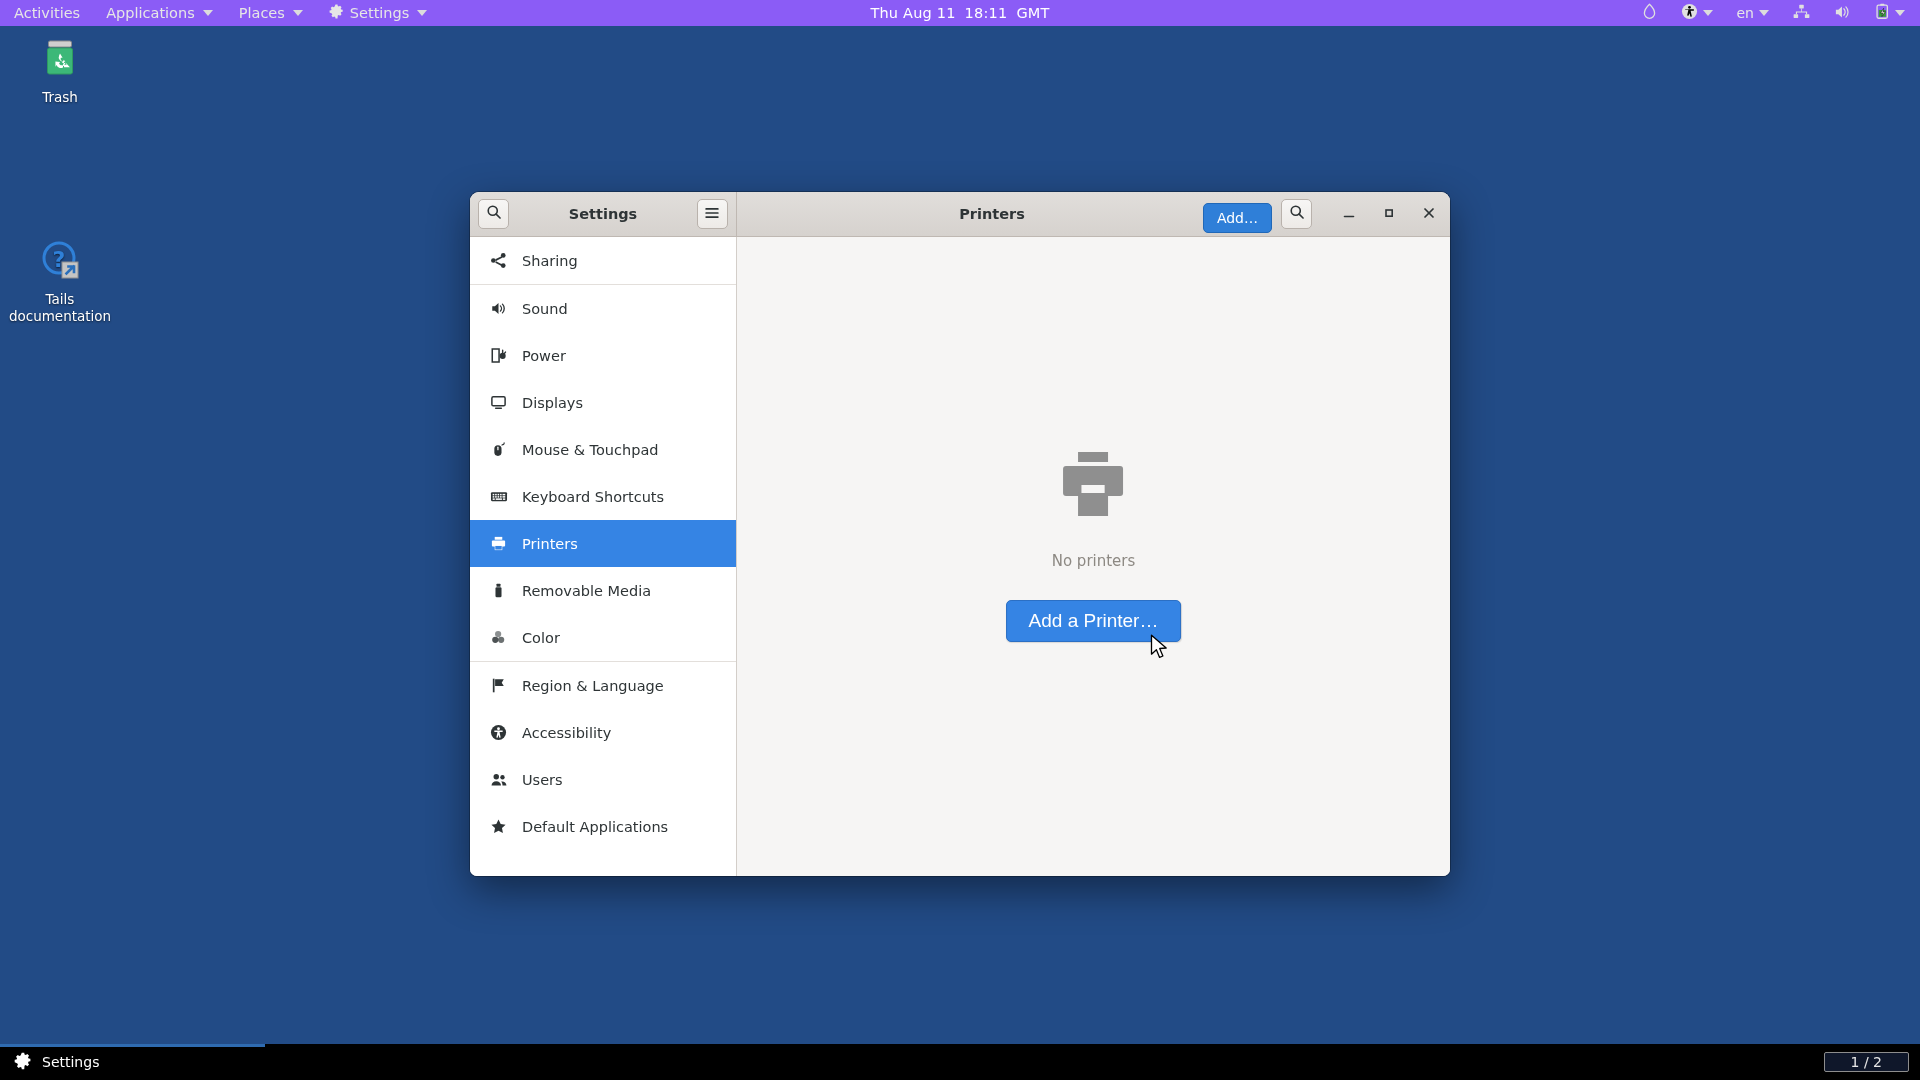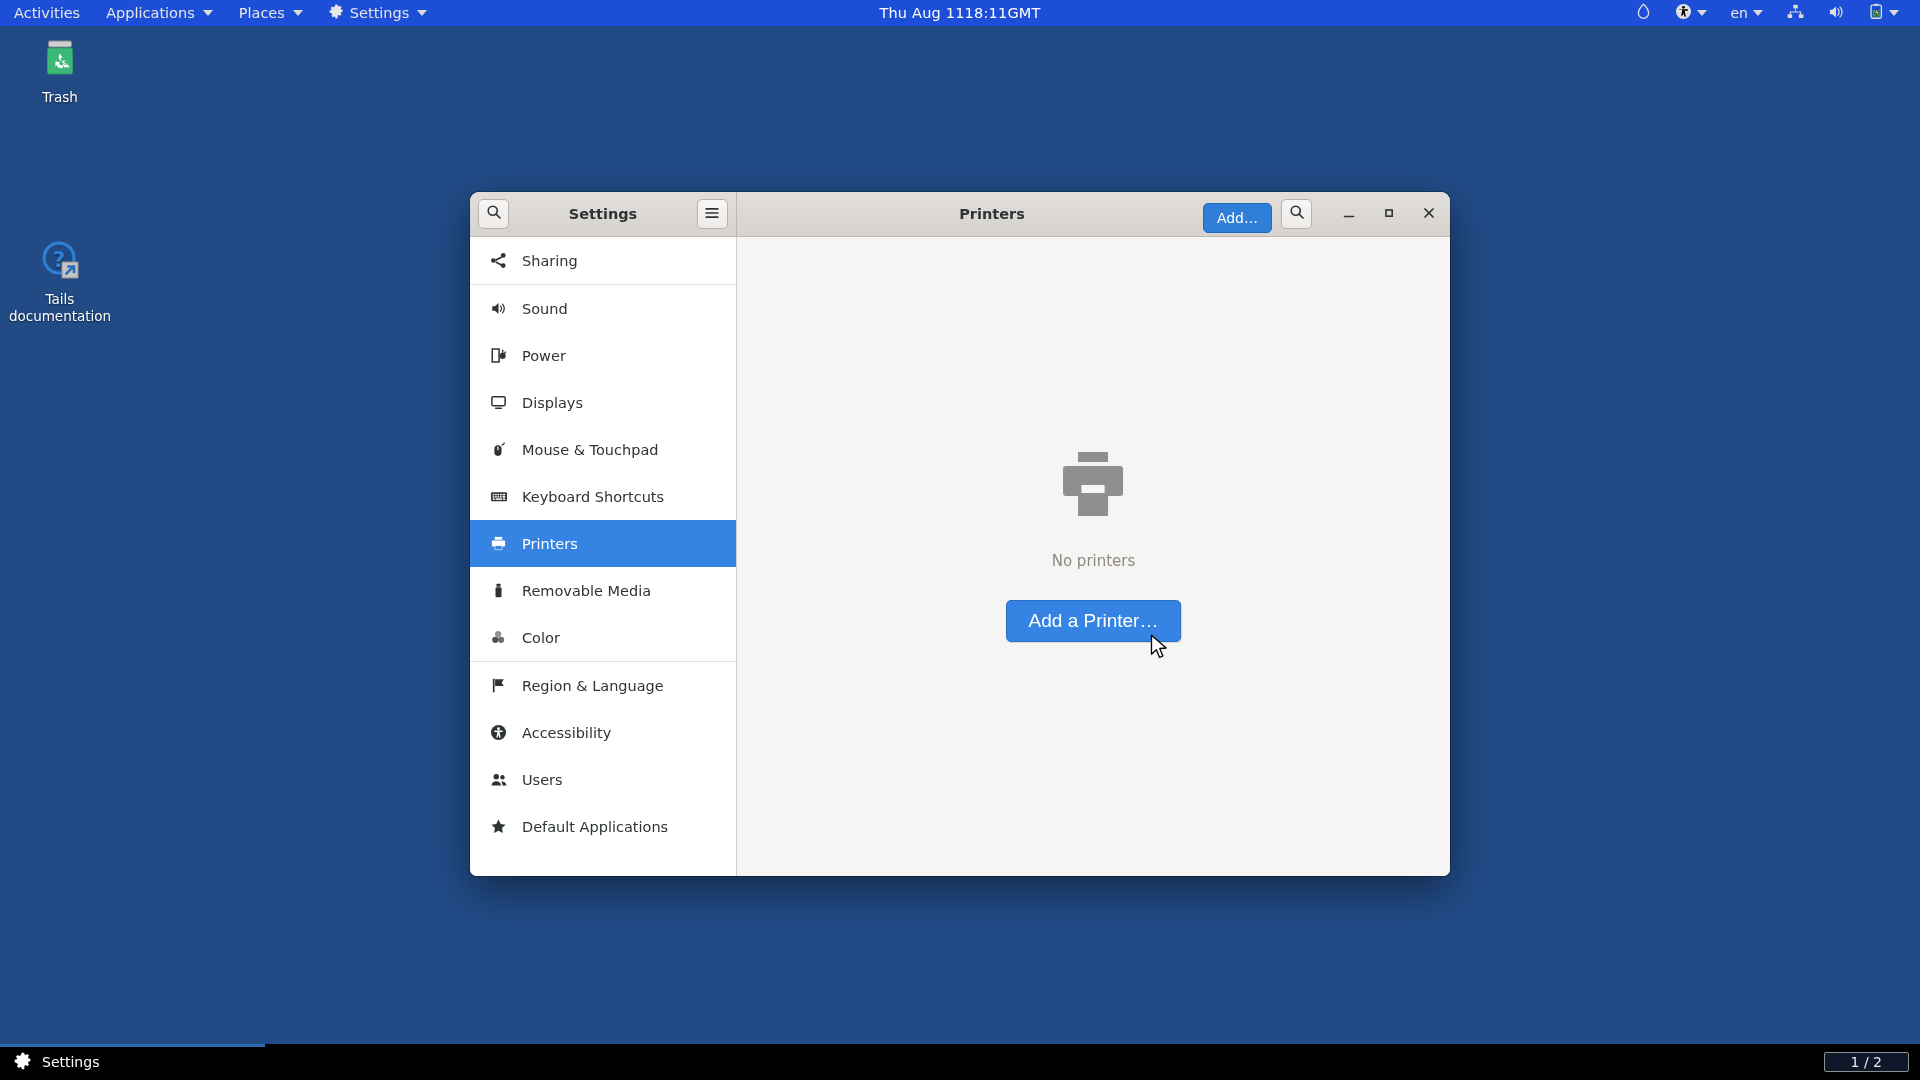--- a/index.html
+++ b/index.html
@@ -11,42 +11,42 @@
 
   
   #desktop {
     position:absolute; inset:0;
     background:#224b86;
   }
 
   
   #topbar {
     position:absolute; top:0; left:0; width:1920px; height:26px;
-    background:#1d4ed8; color:#d8d8d8;
+    background:#8b5cf6; color:#d8d8d8;
     display:flex; align-items:center;
     font-size:14.5px; z-index:50;
   }
   .tb-item {
     display:flex; align-items:center; gap:6px;
     padding:0 13px; height:26px; color:#e6e6e6;
     white-space:nowrap;
   }
   .tb-item.first { padding-left:14px; font-weight:400; }
   .caret {
     width:0; height:0; border-left:5px solid transparent;
     border-right:5px solid transparent; border-top:6px solid #dcdcdc;
     margin-left:2px;
   }
   #tb-clock {
     position:absolute; left:50%; transform:translateX(-50%);
     font-size:14.5px; color:#ffffff; letter-spacing:.2px;
-    display:flex; align-items:center;justify-content:space-between;
+    display:flex; gap:9px; align-items:center;justify-content:space-between;
   }
   #tb-right {
-    position:absolute; right:14px; top:0; height:26px;
+    position:absolute; right:8px; top:0; height:26px;
     display:flex; align-items:center; gap:10px;
   }
   .tb-ricon { display:flex; align-items:center; gap:3px; padding:0 7px; height:26px; }
   .tb-lang { font-size:14px; color:#e8e8e8; }
 
   
   .desk-icon {
     position:absolute; width:120px;
     display:flex; flex-direction:column; align-items:center;
     color:#ffffff; font-size:13.5px; text-align:center; line-height:1.25;

